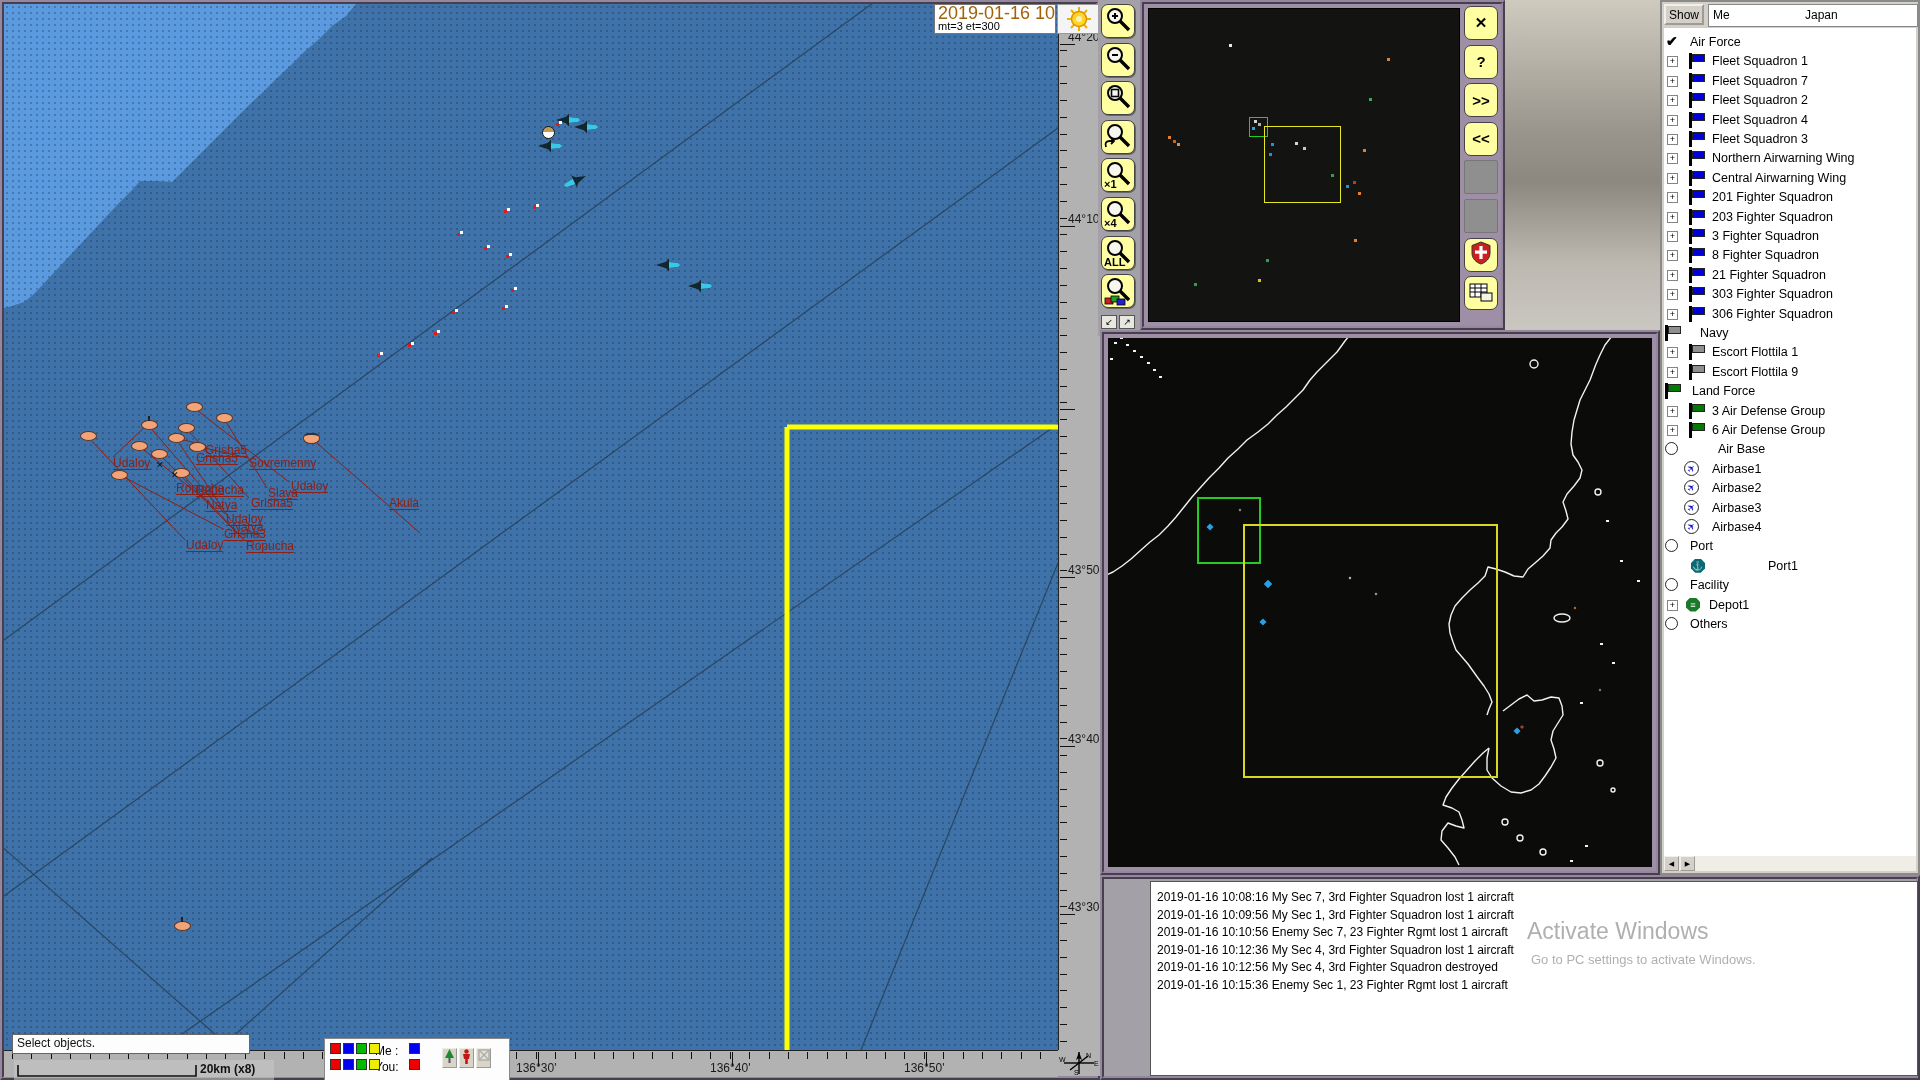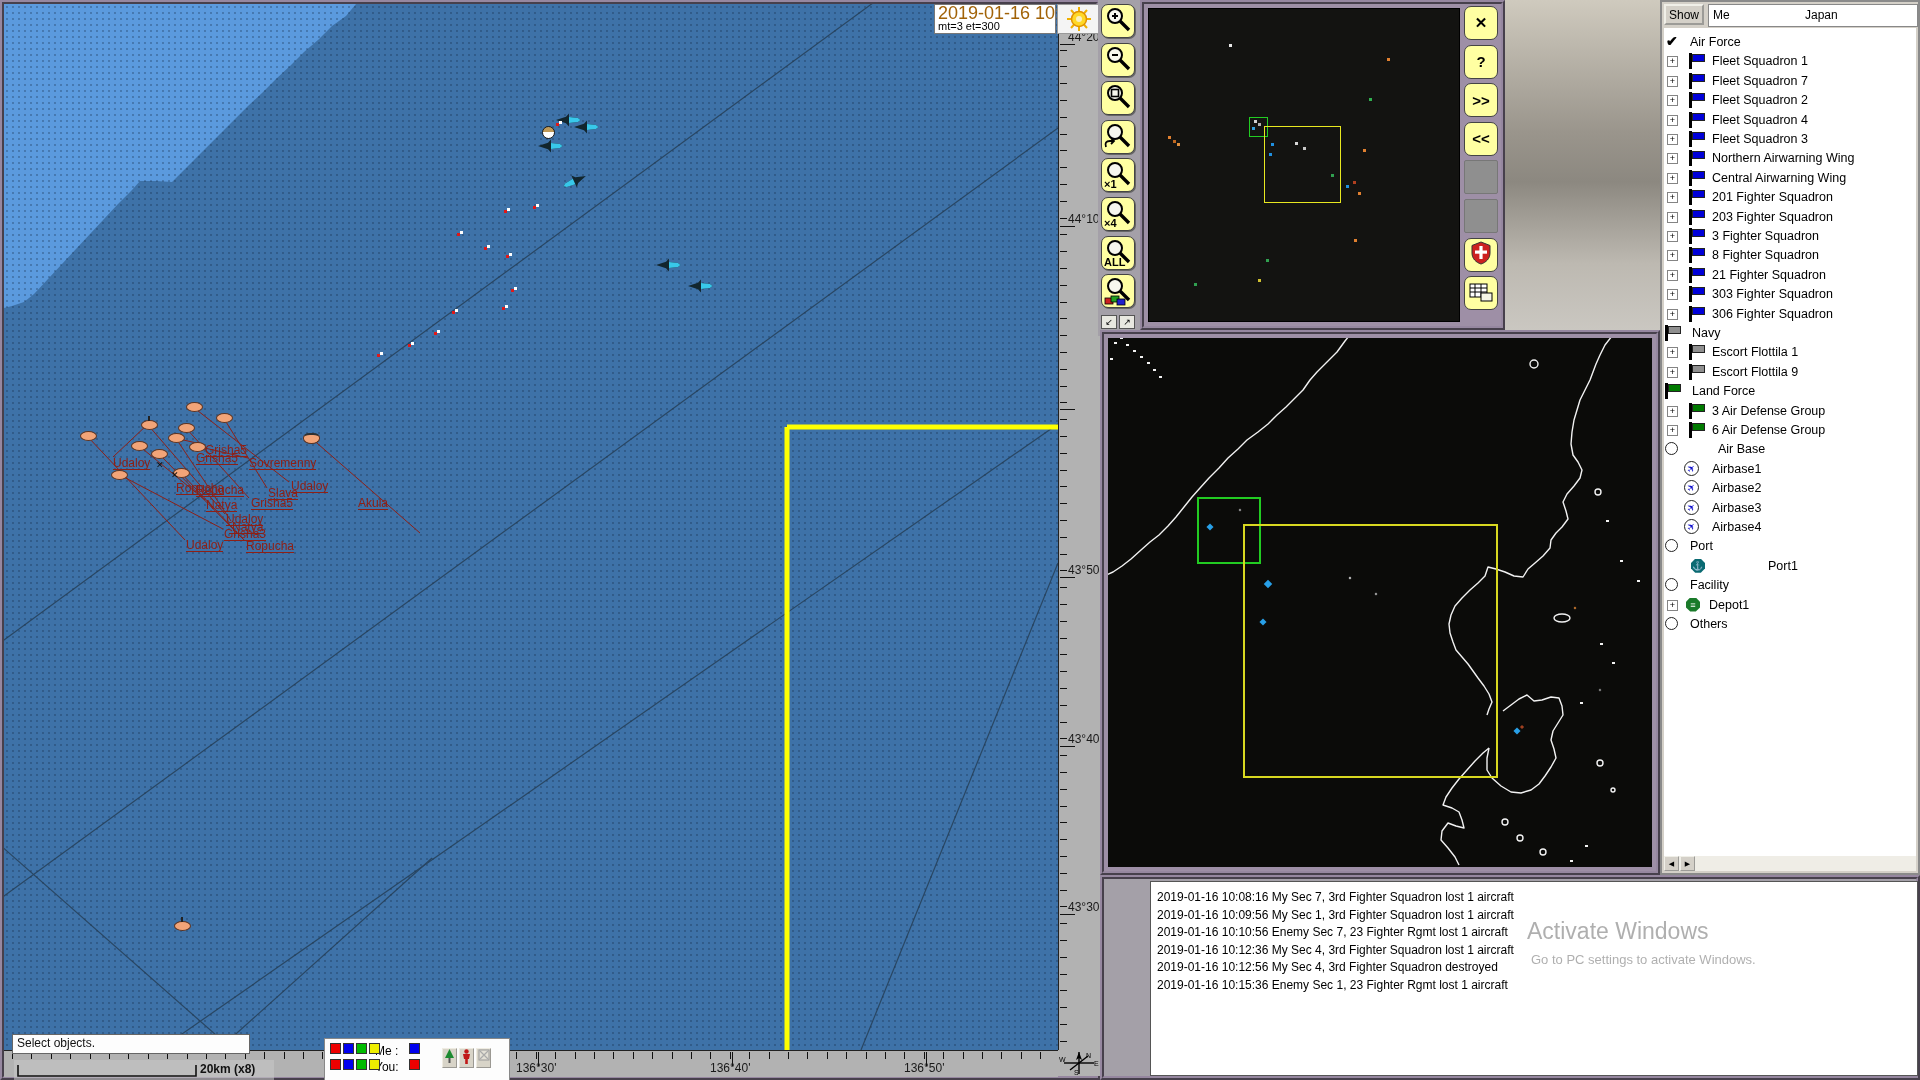--- a/index.html
+++ b/index.html
@@ -157,21 +157,21 @@
           <div class="shiplabel" style="left: 192px; top: 480px;">Ropucha</div>
           <div class="shiplabel" style="left: 287px; top: 476px;">Udaloy</div>
           <div class="shiplabel" style="left: 264px; top: 483px;">Slava</div>
           <div class="shiplabel" style="left: 202px; top: 495px;">Natya</div>
           <div class="shiplabel" style="left: 247px; top: 493px;">Grisha5</div>
           <div class="shiplabel" style="left: 222px; top: 509px;">Udaloy</div>
           <div class="shiplabel" style="left: 228px; top: 517px;">Natya</div>
           <div class="shiplabel" style="left: 220px; top: 524px; text-align: right;">Grisha3</div>
           <div class="shiplabel" style="left: 182px; top: 535px;">Udaloy</div>
           <div class="shiplabel" style="left: 242px; top: 536px;">Ropucha</div>
-          <div class="shiplabel" style="left: 354px; top: 493px;">Akula</div>
+          <div class="shiplabel" style="left: 385px; top: 493px;">Akula</div>
           <div class="jet" style="left: 551px; top: 109px; transform: rotate(180deg);"><svg width="26" height="14" viewBox="0 0 26 14">
               <path d="M25 7 L15 3.8 L12 0.5 L12 4 L3 5 L0.5 7 L3 9 L12 10 L12 13.5 L15 10.2 Z" fill="#12262e"></path>
               <path d="M12 4 L3 5 L0.5 7 L3 9 L12 10 Z" fill="#38c8ea"></path>
             </svg></div>
           <div class="jet" style="left: 569px; top: 116px; transform: rotate(180deg);"><svg width="26" height="14" viewBox="0 0 26 14">
               <path d="M25 7 L15 3.8 L12 0.5 L12 4 L3 5 L0.5 7 L3 9 L12 10 L12 13.5 L15 10.2 Z" fill="#12262e"></path>
               <path d="M12 4 L3 5 L0.5 7 L3 9 L12 10 Z" fill="#38c8ea"></path>
             </svg></div>
           <div class="jet" style="left: 533px; top: 135px; transform: rotate(180deg);"><svg width="26" height="14" viewBox="0 0 26 14">
               <path d="M25 7 L15 3.8 L12 0.5 L12 4 L3 5 L0.5 7 L3 9 L12 10 L12 13.5 L15 10.2 Z" fill="#12262e"></path>
@@ -734,21 +734,21 @@
             <i class="pole"></i>
             <i class="cloth" style="background: rgb(0, 0, 216);"></i>
           </div>
           <span class="lbl" style="left: 48px;">306 Fighter Squadron</span>
         </div>
         <div class="trow" style="top: 296px;">
           <div class="flag" style="left: 1px;">
             <i class="pole"></i>
             <i class="cloth" style="background: rgb(143, 143, 143);"></i>
           </div>
-          <span class="lbl" style="left: 28px;">Navy</span>
+          <span class="lbl" style="left: 36px;">Navy</span>
         </div>
         <div class="trow" style="top: 315.4px;">
           <div class="expander">+</div>
           <div class="flag" style="left: 25px;">
             <i class="pole"></i>
             <i class="cloth" style="background: rgb(143, 143, 143);"></i>
           </div>
           <span class="lbl" style="left: 48px;">Escort Flottila 1</span>
         </div>
         <div class="trow" style="top: 334.8px;">

